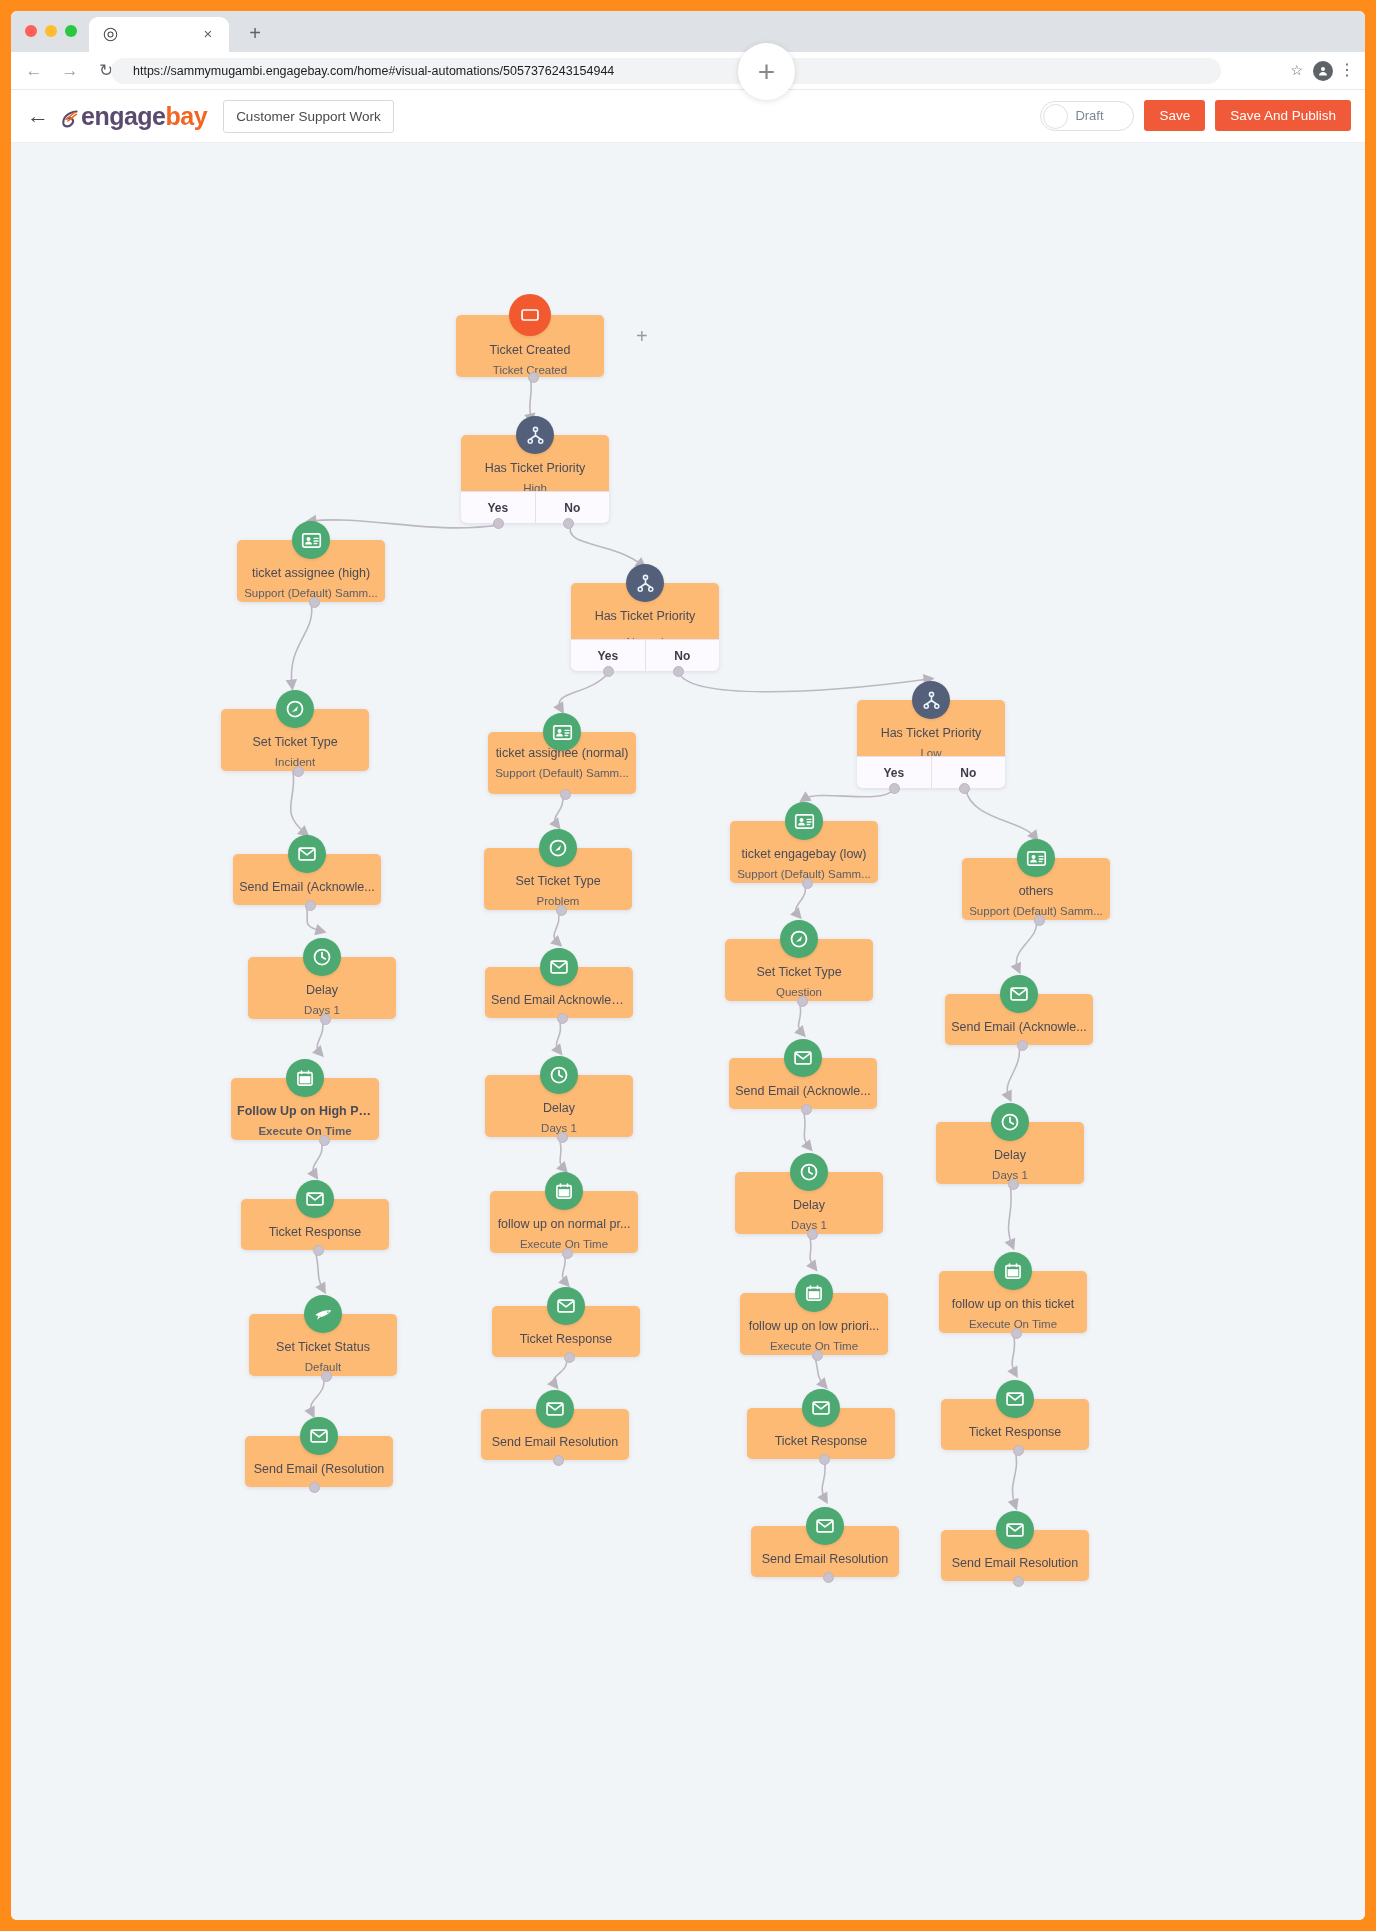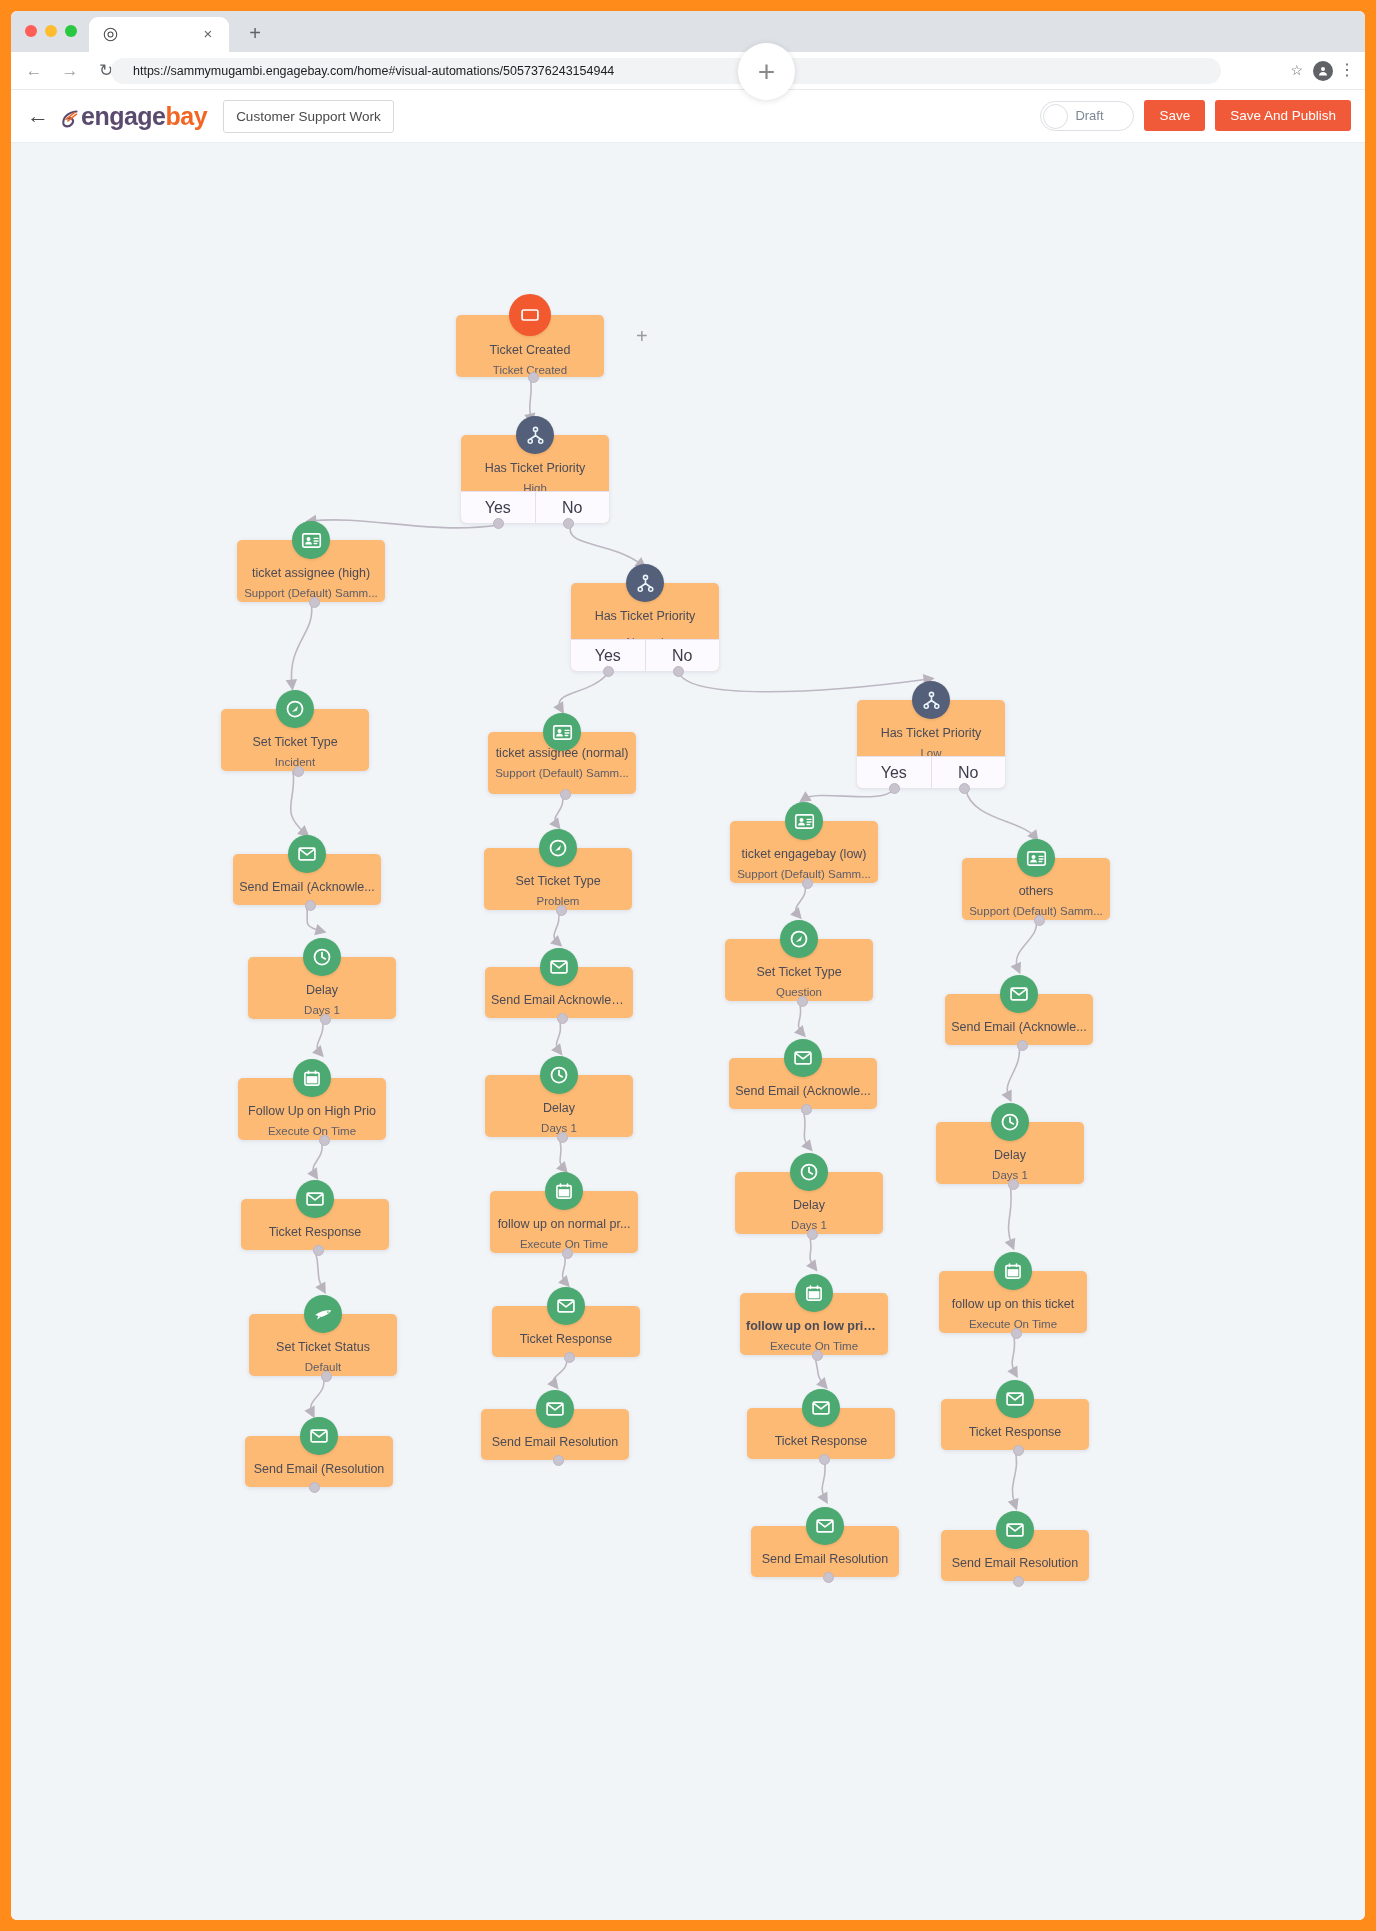--- a/index.html
+++ b/index.html
@@ -190,21 +190,21 @@
 
   .branchrow {
     position: absolute; left: 0; right: 0; bottom: 0;
     height: 32px; display: flex;
     border-top: 1px solid #e6dfee;
     background: #fcfaff;
     border-bottom-left-radius: 5px; border-bottom-right-radius: 5px;
   }
   .branchrow .bcell {
     flex: 1; display: flex; align-items: center; justify-content: center;
-    font-size: 16px; color: #3d3d4a; font-weight: normal;
+    font-size: 12px; color: #3d3d4a; font-weight: bold;
   }
   .branchrow .bcell:first-child { border-right: 1px solid #e6dfee; }
 </style>
 </head>
 <body>
 
 <div id="frame">
 
   <div class="tabstrip">
     <div class="traffic">
@@ -537,21 +537,21 @@
         <div class="node" style="left: 718px; top: 915px; width: 148px; height: 51px;">
           <div class="nicon ic-green" style="width: 38px; height: 38px; top: -19px;">
             <svg width="20" height="20" viewBox="0 0 24 24">
               <rect x="2.5" y="5" width="19" height="14" rx="1.6" fill="none" stroke="#fff" stroke-width="2"></rect>
               <path d="M3.4 6.4 L12 13.1 L20.6 6.4" fill="none" stroke="#fff" stroke-width="2" stroke-linejoin="round"></path>
             </svg>
           </div>
           <div class="title" style="margin-top: 26px;">Send Email (Acknowle...</div>
         </div>
         <div class="port" style="left: 789.96px; top: 961px;"></div>
-        <div class="node" style="left: 227px; top: 935px; width: 148px; height: 62px;">
+        <div class="node" style="left: 220px; top: 935px; width: 148px; height: 62px; font-weight: bold;">
           <div class="nicon ic-green" style="width: 38px; height: 38px; top: -19px;">
             <svg width="20" height="20" viewBox="0 0 24 24">
               <rect x="3.5" y="5.5" width="17" height="15" rx="1.8" fill="none" stroke="#fff" stroke-width="2"></rect>
               <rect x="5.6" y="9.8" width="12.8" height="8.6" fill="#fff"></rect>
               <path d="M7.8 3.6 L7.8 6.6 M16.2 3.6 L16.2 6.6" stroke="#fff" stroke-width="2" stroke-linecap="round"></path>
             </svg>
           </div>
           <div class="title" style="margin-top: 26px;">Follow Up on High Prio</div>
           <div class="sub" style="margin-top: 7px;">Execute On Time</div>
         </div>
@@ -624,21 +624,21 @@
         </div>
         <div class="port" style="left: 999.96px; top: 1185px;"></div>
         <div class="node" style="left: 729px; top: 1150px; width: 148px; height: 62px;">
           <div class="nicon ic-green" style="width: 38px; height: 38px; top: -19px;">
             <svg width="20" height="20" viewBox="0 0 24 24">
               <rect x="3.5" y="5.5" width="17" height="15" rx="1.8" fill="none" stroke="#fff" stroke-width="2"></rect>
               <rect x="5.6" y="9.8" width="12.8" height="8.6" fill="#fff"></rect>
               <path d="M7.8 3.6 L7.8 6.6 M16.2 3.6 L16.2 6.6" stroke="#fff" stroke-width="2" stroke-linecap="round"></path>
             </svg>
           </div>
-          <div class="title" style="margin-top: 26px; font-weight: bold;">follow up on low priori...</div>
+          <div class="title" style="margin-top: 26px;">follow up on low priori...</div>
           <div class="sub" style="margin-top: 7px;">Execute On Time</div>
         </div>
         <div class="port" style="left: 800.96px; top: 1207px;"></div>
         <div class="node" style="left: 238px; top: 1171px; width: 148px; height: 62px;">
           <div class="nicon ic-green" style="width: 38px; height: 38px; top: -19px;">
             <svg width="22" height="22" viewBox="0 0 24 24">
               <path d="M3.5 13.2 C8 9.5 14 7.4 21 7.9 C19.6 11 15.2 14 10 15.2 Z" fill="#fff"></path>
               <path d="M7 13.9 L5.4 18.4 L9.2 15.2 Z" fill="#fff"></path>
               <circle cx="17.4" cy="10" r="0.9" fill="#4ba971"></circle>
             </svg>

